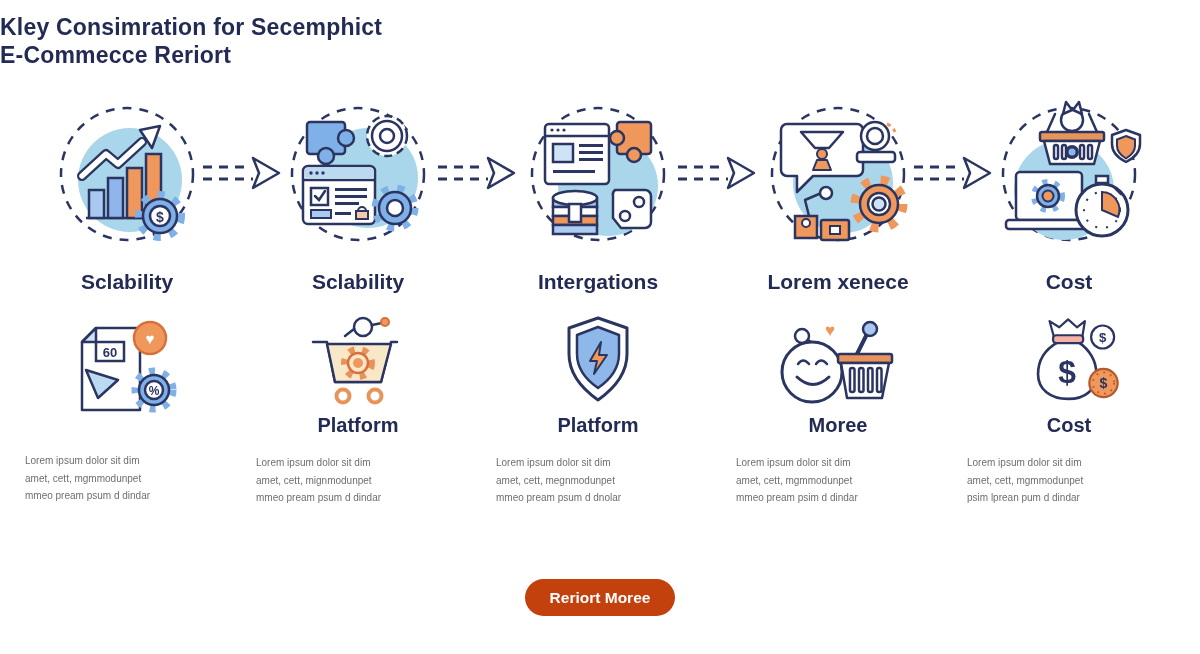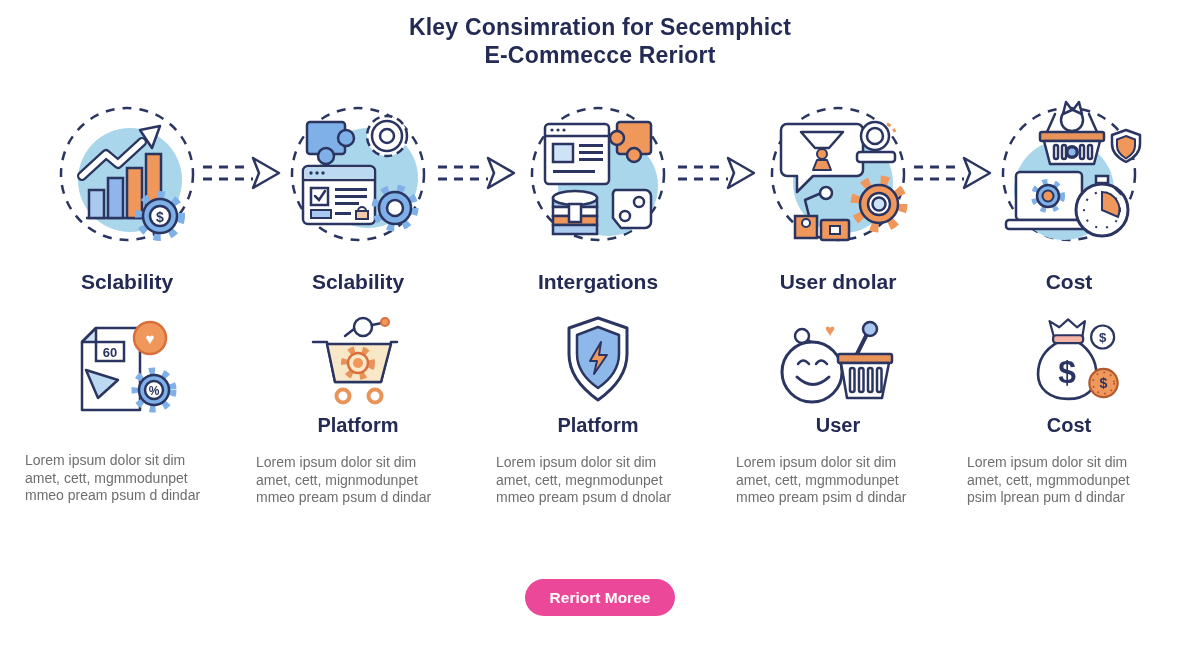--- a/index.html
+++ b/index.html
@@ -1,30 +1,30 @@
 <!DOCTYPE html>
 <html><head>
 <meta charset="utf-8">
 <style>
   html,body{margin:0;padding:0;background:#ffffff;}
   #stage{position:relative;width:1200px;height:654px;background:#fff;overflow:hidden;
          font-family:"Liberation Sans",sans-serif;}
-  .title{position:absolute;top:13px;left:0;width:1200px;text-align:center;
+  .title{position:absolute;top:13px;left:0;width:1200px;
          color:#232b54;font-size:23px;font-weight:800;line-height:28px;letter-spacing:.2px;}
   .col{position:absolute;top:98px;width:220px;height:470px;display:flex;
        flex-direction:column;align-items:center;}
   .main-icon-wrap{height:160px;display:flex;align-items:center;justify-content:center;}
   .main-label{margin-top:12px;height:30px;color:#232b54;font-size:21px;font-weight:800;text-align:center;}
   .sec-wrap{margin-top:14px;height:92px;display:flex;align-items:flex-end;justify-content:center;}
   .sec-wrap.tall{height:126px;align-items:flex-start;}
   .sec-label{margin-top:8px;height:28px;color:#232b54;font-size:20px;font-weight:800;text-align:center;}
-  .desc{margin-top:12px;width:204px;color:#6e6e6e;font-size:14px;line-height:17.5px;text-align:left;}
+  .desc{margin-top:12px;width:204px;color:#6e6e6e;font-size:10px;line-height:17.5px;text-align:left;}
   .arrow{position:absolute;top:152px;width:88px;height:44px;}
   .cta{position:absolute;top:579px;left:600px;transform:translateX(-50%);
-       width:150px;height:37px;border:none;border-radius:19px;background:#ec4899;
+       width:150px;height:37px;border:none;border-radius:19px;background:#c2410c;
        color:#ffffff;font-size:15.5px;font-weight:bold;font-family:"Liberation Sans",sans-serif;
        display:flex;align-items:center;justify-content:center;cursor:pointer;}
   svg{display:block;}
   svg text{font-family:"Liberation Sans",sans-serif;font-weight:bold;}
 </style>
 </head>
 <body>
 
 <div id="stage">
 
@@ -199,21 +199,21 @@
         <circle cx="126" cy="106" r="11" fill="#ffffff" stroke="#2b3561" stroke-width="2.5"></circle>
         <circle cx="126" cy="106" r="6.5" fill="#cfe3f7" stroke="#2b3561" stroke-width="2.5"></circle>
         <polyline points="56,118 52,102 66,96" fill="none" stroke="#2b3561" stroke-width="2.5" stroke-linecap="round" stroke-linejoin="round"></polyline>
         <circle cx="73" cy="95" r="6" fill="#ffffff" stroke="#2b3561" stroke-width="2.5"></circle>
         <rect x="42" y="118" width="22" height="22" fill="#f0975c" stroke="#2b3561" stroke-width="2.5"></rect>
         <circle cx="53" cy="125" r="4" fill="#ffffff" stroke="#2b3561" stroke-width="2"></circle>
         <rect x="68" y="122" width="28" height="20" rx="2" fill="#f0975c" stroke="#2b3561" stroke-width="2.5"></rect>
         <rect x="77" y="128" width="10" height="8" fill="#ffffff" stroke="#2b3561" stroke-width="2"></rect>
       </svg>
     </div>
-    <div class="main-label">User dnolar</div>
+    <div class="main-label">Lorem xenece</div>
     <div class="sec-wrap">
       <svg width="160" height="92" viewBox="0 0 160 92">
         <circle cx="44" cy="22" r="7" fill="#ffffff" stroke="#2b3561" stroke-width="2.5"></circle>
         <line x1="50" y1="26" x2="64" y2="35" stroke="#2b3561" stroke-width="2.5" stroke-linecap="round"></line>
         <text x="72" y="22" font-size="17" fill="#f0975c" text-anchor="middle">♥</text>
         <line x1="98" y1="42" x2="110" y2="18" stroke="#2b3561" stroke-width="4" stroke-linecap="round"></line>
         <circle cx="112" cy="15" r="7" fill="#a9c6ee" stroke="#2b3561" stroke-width="2.5"></circle>
         <circle cx="54" cy="58" r="30" fill="#ffffff" stroke="#2b3561" stroke-width="3"></circle>
         <path d="M40,50 q5,-7 11,0" fill="none" stroke="#2b3561" stroke-width="2.5" stroke-linecap="round"></path>
         <path d="M58,50 q5,-7 11,0" fill="none" stroke="#2b3561" stroke-width="2.5" stroke-linecap="round"></path>
@@ -221,21 +221,21 @@
         <rect x="80" y="40" width="54" height="9" rx="2" fill="#e8935a" stroke="#2b3561" stroke-width="2.5"></rect>
         <polygon points="83,49 131,49 124,84 89,84" fill="#ffffff" stroke="#2b3561" stroke-width="2.5" stroke-linejoin="round"></polygon>
         <g fill="#ffffff" stroke="#2b3561" stroke-width="2.5">
           <rect x="92" y="54" width="4.5" height="24" rx="2"></rect>
           <rect x="101" y="54" width="4.5" height="24" rx="2"></rect>
           <rect x="110" y="54" width="4.5" height="24" rx="2"></rect>
           <rect x="119" y="54" width="4.5" height="24" rx="2"></rect>
         </g>
       </svg>
     </div>
-    <div class="sec-label">User</div>
+    <div class="sec-label">Moree</div>
     <div class="desc">
       <div>Lorem ipsum dolor sit dim</div>
       <div>amet, cett, mgmmodunpet</div>
       <div>mmeo pream psim d dindar</div>
     </div>
   </div>
 
   <div class="col" style="left:959px">
     <div class="main-icon-wrap">
       <svg width="170" height="160" viewBox="0 0 170 160">

